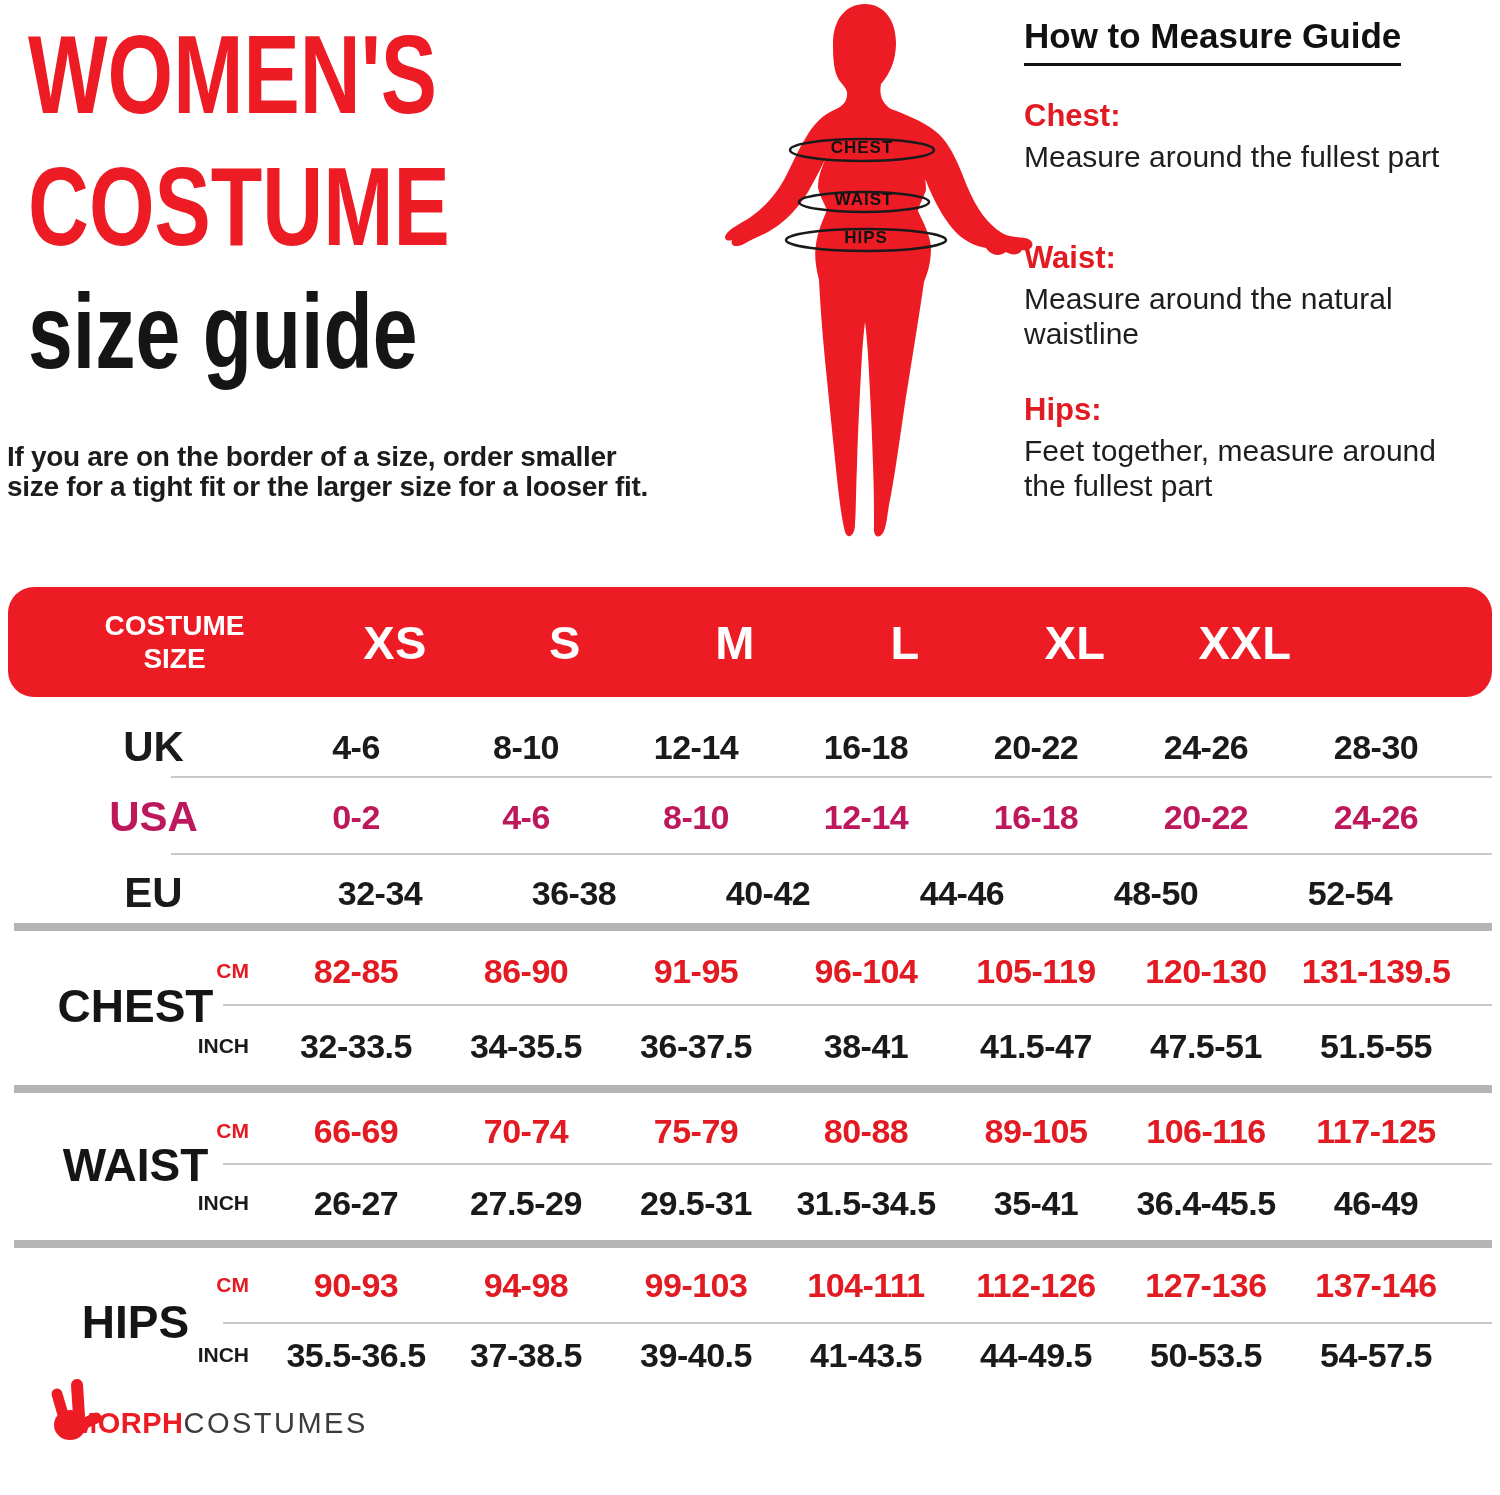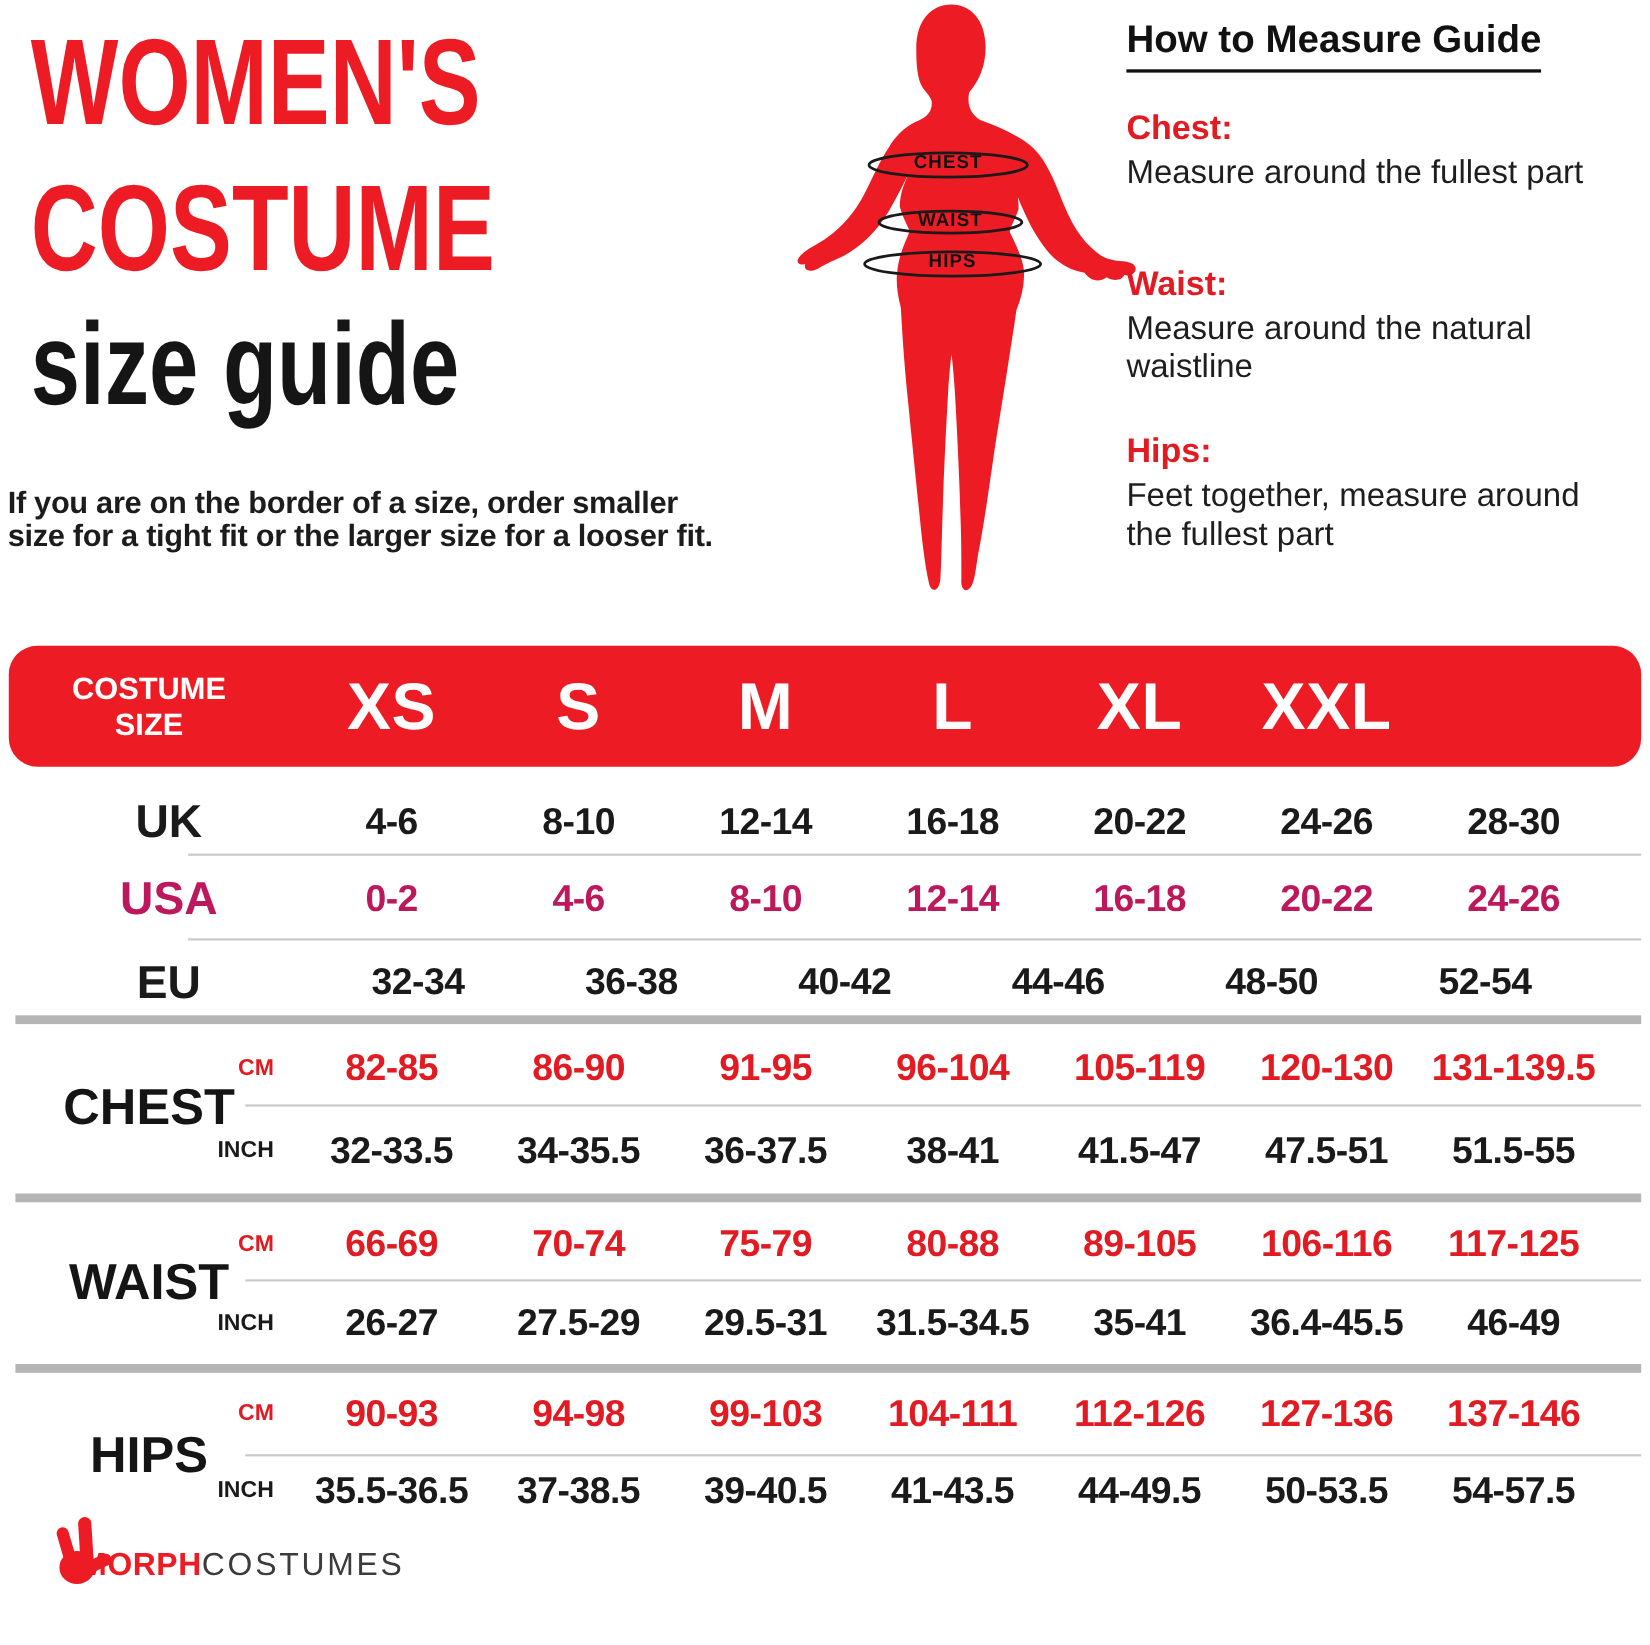--- a/index.html
+++ b/index.html
@@ -25,23 +25,23 @@
   .mg-item .mg-text{font-size:30px;color:#1e1e1e;line-height:35px;}
   .mg-item.i1{top:98px;}
   .mg-item.i2{top:240px;}
   .mg-item.i3{top:392px;}
   
   .table-area{position:absolute;left:0;top:587px;width:1500px;height:908px;}
   .red-bar{position:absolute;left:8px;top:0;width:1484px;height:110px;background:#ED1C24;border-radius:26px;}
   .grid-row{position:absolute;left:0;width:1461px;display:grid;
     grid-template-columns:271px repeat(7,170px);align-items:center;}
   .grid-row .cell{text-align:center;white-space:nowrap;font-weight:bold;}
-  .hdr-row{top:0;height:110px;color:#fff;}
+  .hdr-row{top:0;height:110px;color:#fff;padding-left:39px;}
   .hdr-row .hdr-label{justify-self:center;width:180px;text-align:center;font-size:28px;line-height:33px;font-weight:bold;}
-  .hdr-row .cell{font-size:60px;letter-spacing:0.5px;}
+  .hdr-row .cell{font-size:47px;letter-spacing:0.5px;}
   .size-row .row-label{text-align:center;font-size:42px;font-weight:bold;padding-left:36px;}
   .size-row .cell{font-size:34px;letter-spacing:-0.5px;color:#1a1a1a;}
   .size-row.red .row-label,.size-row.red .cell{color:#be185d;}
   .row-uk{top:124px;height:72px;}
   .row-usa{top:194px;height:72px;}
   .row-eu{top:270px;height:72px;gap:24px;}
   .sec-row .unit{text-align:right;padding-right:22px;font-size:21px;font-weight:bold;}
   .sec-row .cell{font-size:34px;letter-spacing:-0.5px;}
   .sec-row.cm .unit,.sec-row.cm .cell{color:#E21B22;}
   .sec-row.inch .unit,.sec-row.inch .cell{color:#1a1a1a;}

